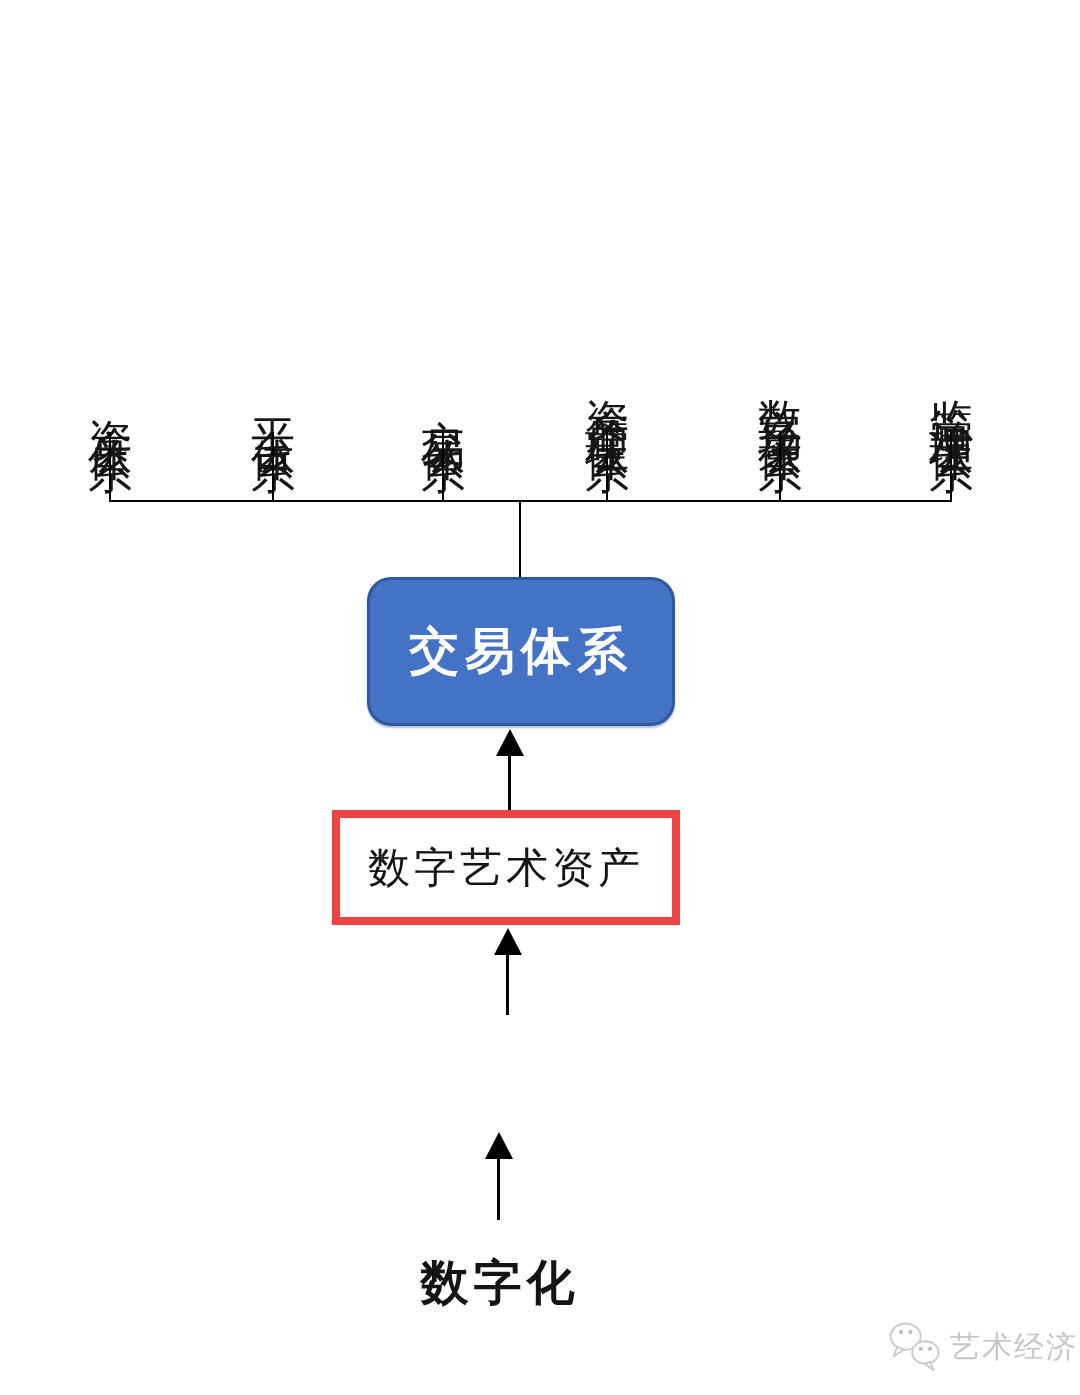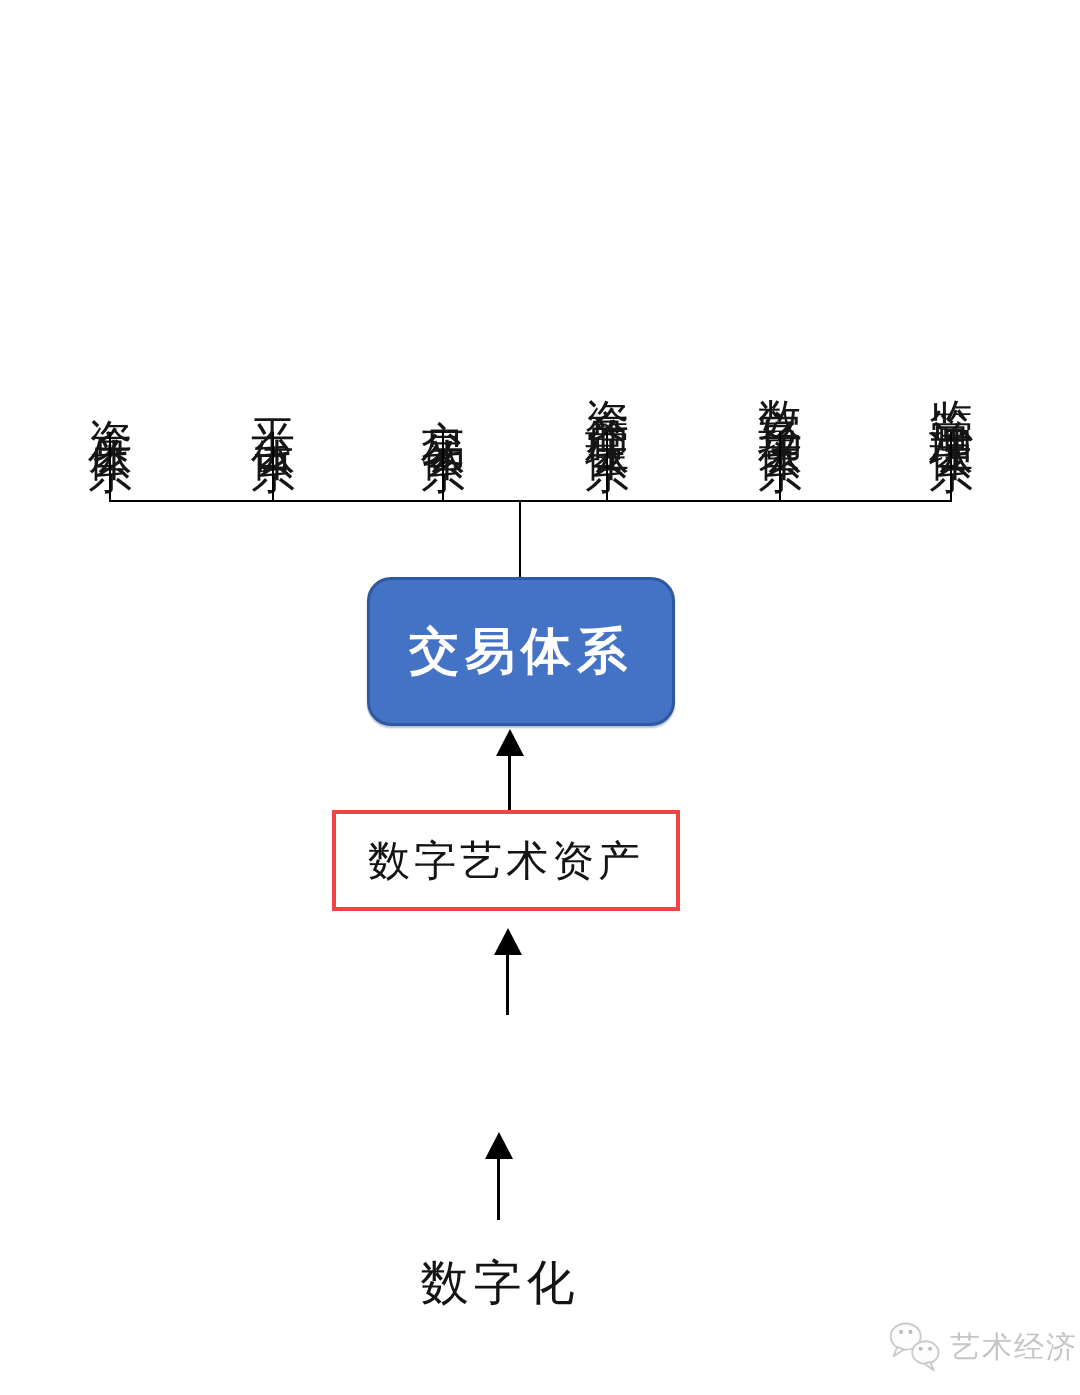--- a/index.html
+++ b/index.html
@@ -53,24 +53,24 @@
     color: #ffffff;
     font-weight: bold;
     font-size: 50px;
     letter-spacing: 6px;
     box-shadow: 0 2px 2px rgba(40,70,130,0.35);
   }
   
   .white-node {
     position: absolute;
     left: 332px;
-    width: 348px; height: 101px;
+    width: 348px; height: 115px;
     box-sizing: border-box;
     background: #ffffff;
-    border: 4px solid #ef4444;
+    border: 8px solid #ef4444;
     display: flex; align-items: center; justify-content: center;
     font-size: 42px;
     letter-spacing: 4px;
     color: #141414;
   }
   
   .arrow-head {
     position: absolute;
     width: 0; height: 0;
     border-left: 14px solid transparent;
@@ -84,20 +84,21 @@
   }
   
   .source-label {
     position: absolute;
     left: 500px; top: 1251px;
     transform: translateX(-50%);
     font-size: 48px;
     letter-spacing: 5px;
     color: #141414;
     white-space: nowrap;
+    font-weight: bold;
   }
   
   .watermark {
     position: absolute;
     left: 886px; top: 1316px;
     display: flex;
     align-items: center;
     gap: 4px;
   }
   .watermark-text {

